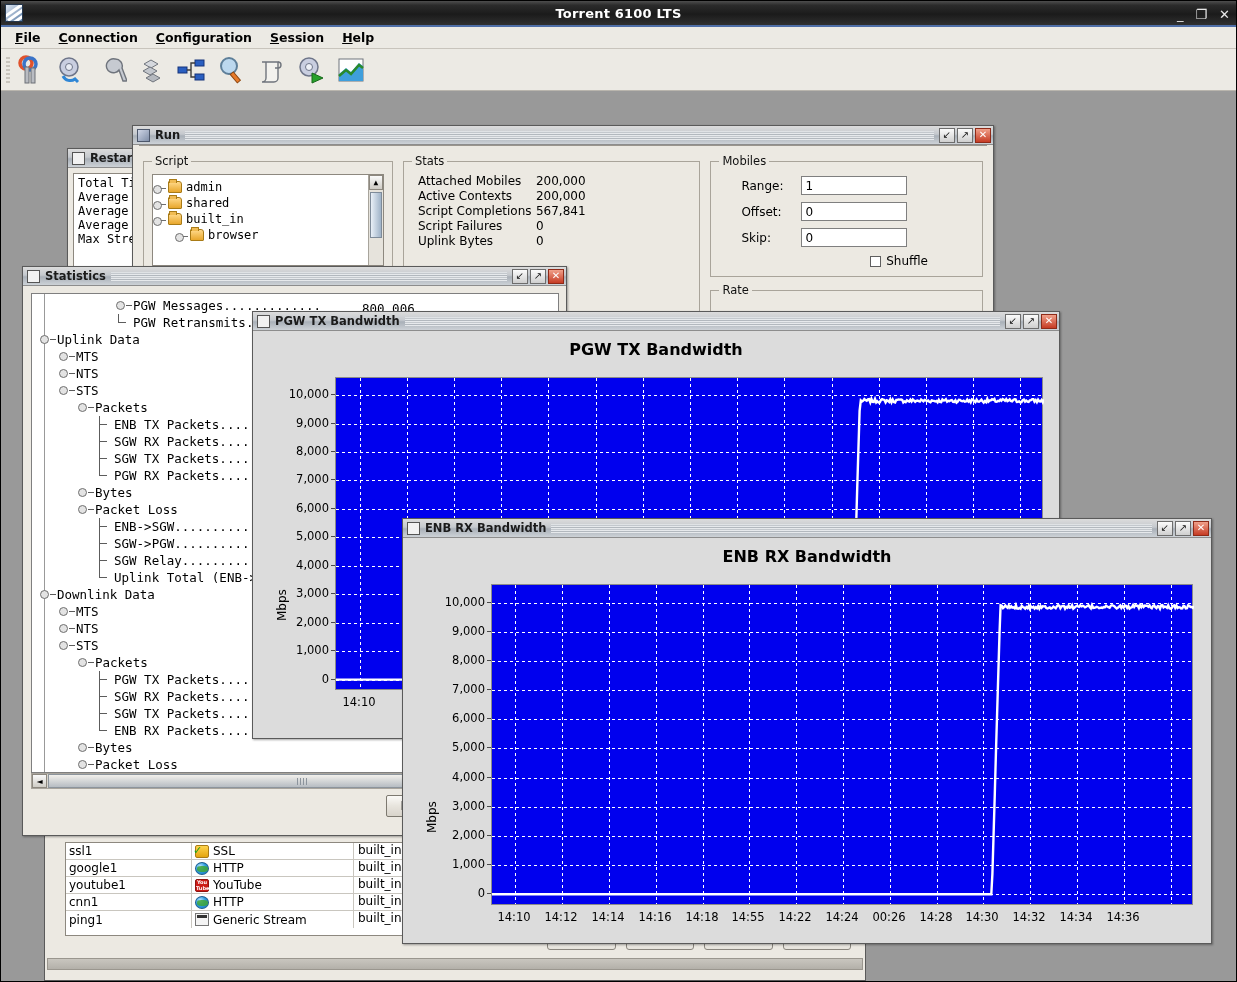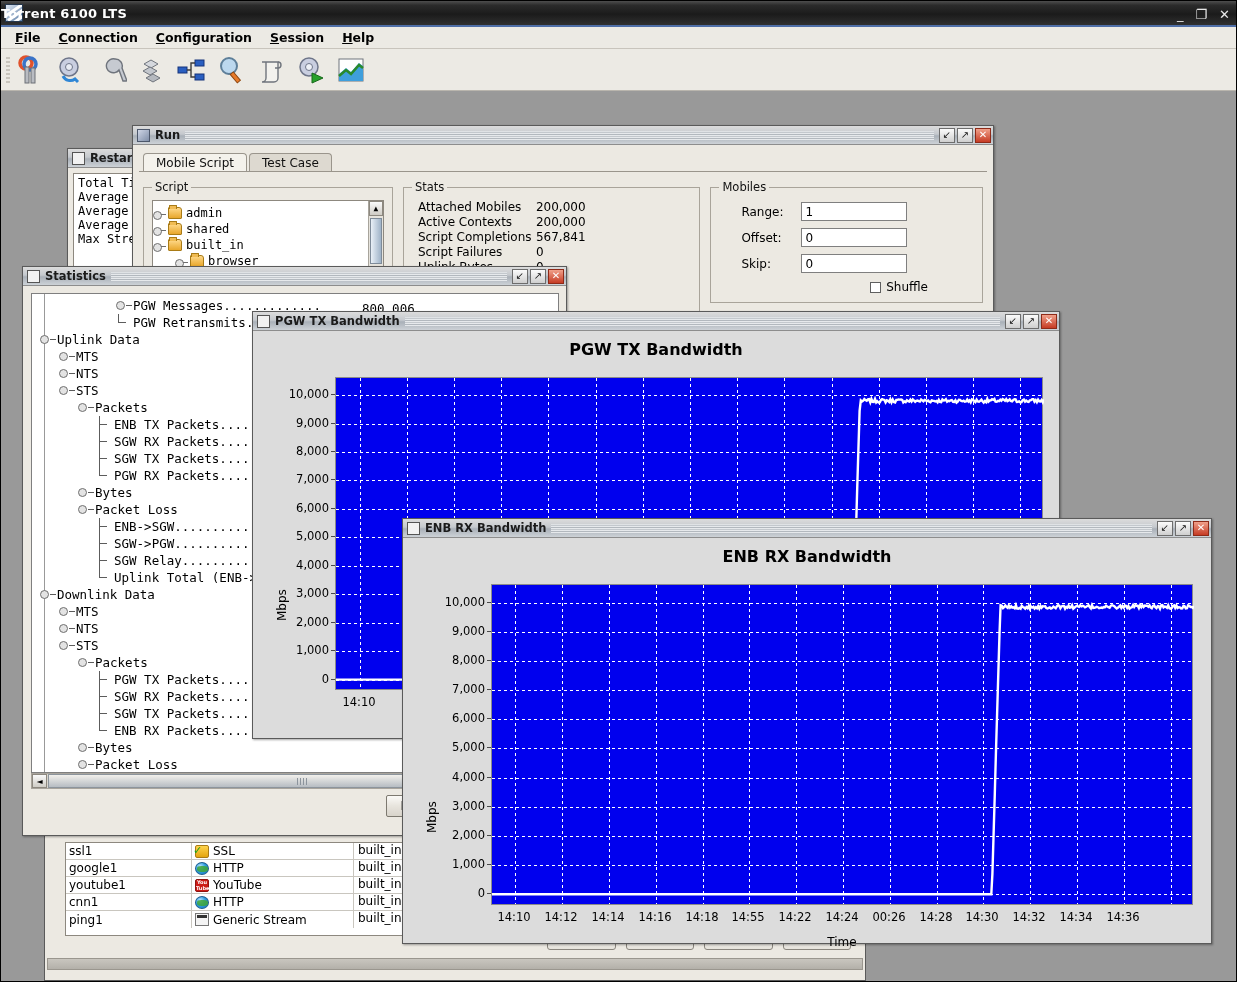--- a/index.html
+++ b/index.html
@@ -29,21 +29,21 @@
     width: 18px; height: 18px; margin-left: 4px; margin-right: 6px;
     background: linear-gradient(135deg,#dfe7f2 0%, #9fb3cc 50%, #5d7fa8 100%);
     border: 1px solid #25374d;
     position: relative; overflow: hidden; flex: 0 0 auto;
   }
   #app-titlebar .app-icon::before{
     content:""; position:absolute; left:-3px; top:3px; width:24px; height:3px;
     background:#fff; transform: rotate(-35deg); box-shadow: 0 5px 0 #fff, 0 10px 0 #fff;
   }
   #app-title {
-    position: absolute; left: 0; right: 0; text-align: left;
+    position: absolute; left: 0; right: 0; text-align: center;
     color: #fff; font-weight: bold; font-size: 13px;
     font-family: "DejaVu Sans", sans-serif;
     letter-spacing: .2px;
   }
   #app-winbtns {
     position: absolute; right: 6px; top: 0; height: 26px;
     display: flex; align-items: center; gap: 12px;
     color: #e8e8e8; font-size: 13px;
   }
   #app-winbtns span { cursor: default; line-height: 1; }
@@ -415,24 +415,20 @@
         <div class="fi" style="background:linear-gradient(135deg,#cfd6e6,#7f8ea8);border-color:#4c576b;"></div>
         <div class="ft-text">Run</div>
         <div class="ft-fill"></div>
         <div class="wbtns">
           <div class="wbtn">↙</div>
           <div class="wbtn">↗</div>
           <div class="wbtn close">✕</div>
         </div>
       </div>
 
-      <div class="tabs">
-        <div class="tab active">Mobile Script</div>
-        <div class="tab">Test Case</div>
-      </div>
 
       <div class="panel-body" style="display:flex; gap:10px;">
 
         <fieldset class="grp" style="width:252px;">
           <legend>Script</legend>
           <div class="tree-box">
             <div style="padding-top:4px">
               <div class="tree-row">
                 <span class="tnode"></span>
                 <span class="folder"></span>
@@ -879,18 +875,17 @@
               <div class="xtick" style="left: 304px;">14:22</div>
               <div class="xtick" style="left: 351px;">14:24</div>
               <div class="xtick" style="left: 398px;">00:26</div>
               <div class="xtick" style="left: 445px;">14:28</div>
               <div class="xtick" style="left: 491px;">14:30</div>
               <div class="xtick" style="left: 538px;">14:32</div>
               <div class="xtick" style="left: 585px;">14:34</div>
               <div class="xtick" style="left: 632px;">14:36</div>
             </div>
         </div>
-        <div class="xlabel" style="left:88px;width:702px;top:397px;">Time</div>
       </div>
     </div>
 
   </div>
 </div>
 
 </body></html>

